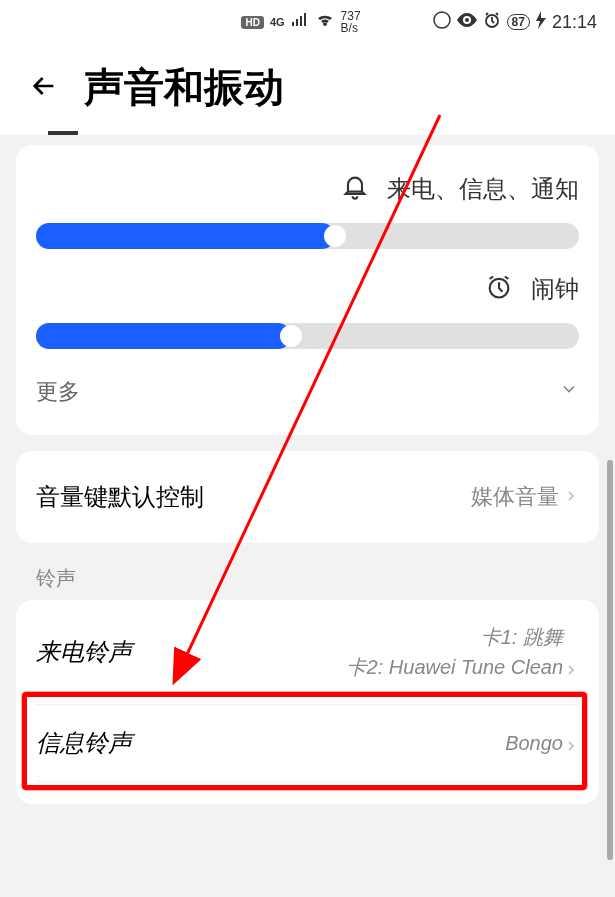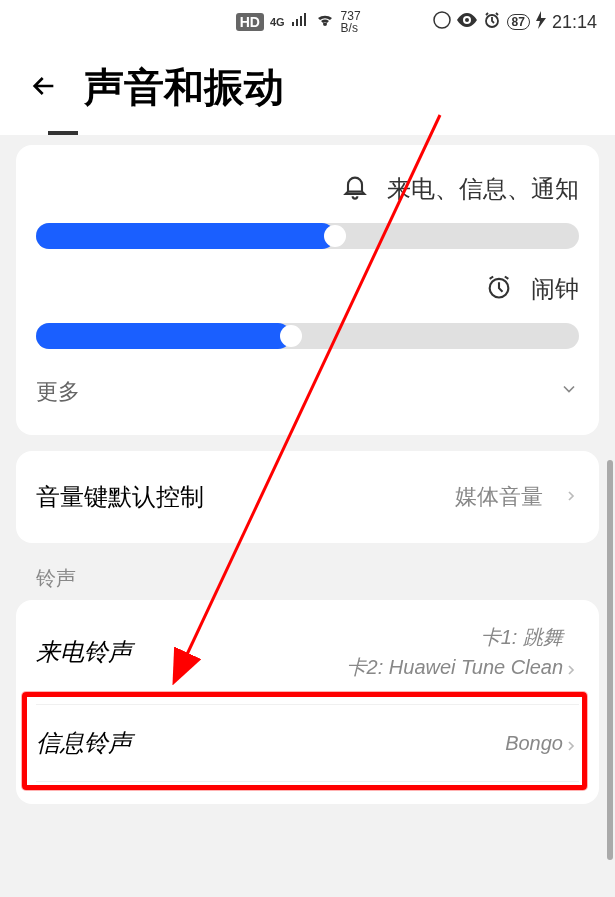--- a/index.html
+++ b/index.html
@@ -26,21 +26,21 @@
       background: #fff;
     }
     .status-icons {
       display: flex;
       align-items: center;
       gap: 6px;
     }
     .hd-badge {
       background: #666;
       color: #fff;
-      font-size: 14px;
+      font-size: 10px;
       font-weight: bold;
       padding: 1px 4px;
       border-radius: 3px;
     }
     .net-text {
       font-size: 11px;
       font-weight: bold;
     }
     .speed-text {
       font-size: 12px;
@@ -161,21 +161,21 @@
       align-items: center;
       padding: 2px 0;
     }
     .setting-label {
       font-size: 24px;
       color: #000;
     }
     .setting-value {
       display: flex;
       align-items: center;
-      gap: 20px;
+      gap: 4px;
       color: #888;
       font-size: 22px;
     }
     .chevron svg {
       width: 16px;
       height: 16px;
       stroke: #bbb;
     }
     
     .section-title {

